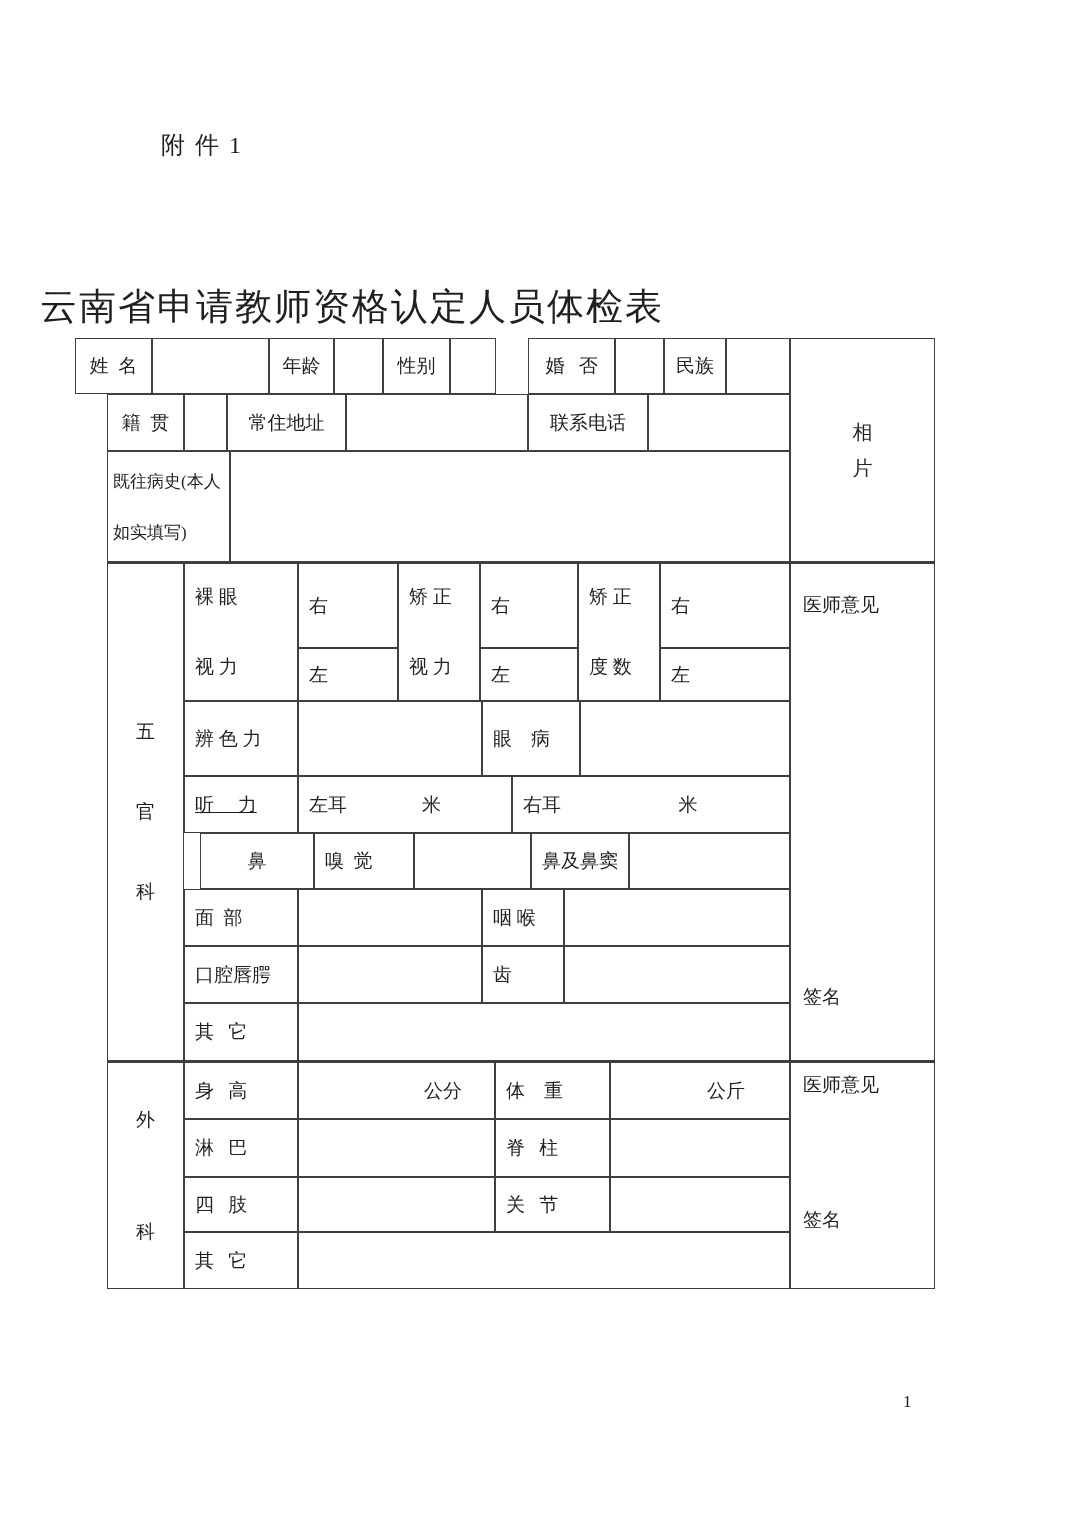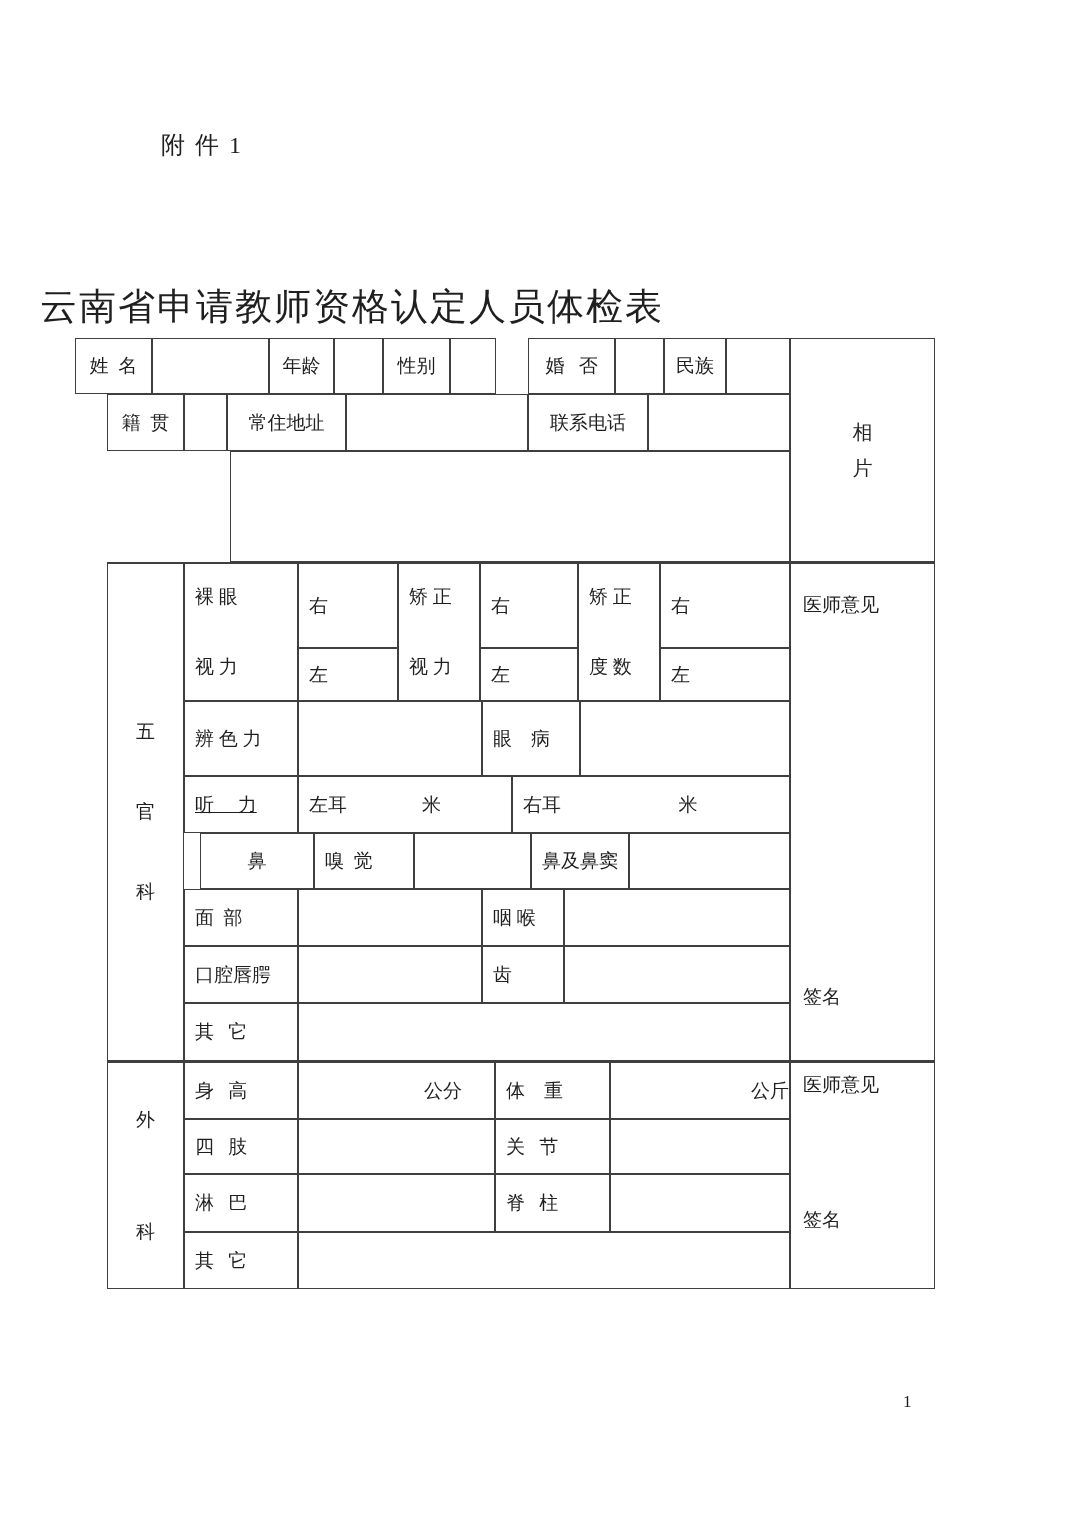--- a/index.html
+++ b/index.html
@@ -72,20 +72,24 @@
         <div class="r" style="height:57px;">
           <div class="c ctr" style="width:77px;">籍  贯</div>
           <div class="c" style="width:43px;"></div>
           <div class="c ctr" style="width:119px;">常住地址</div>
           <div class="c" style="width:182px;"></div>
           <div class="c ctr" style="width:120px;">联系电话</div>
           <div class="c" style="width:142px;"></div>
         </div>
 
         <div class="r" style="height:111px;">
+          <div class="c hist" style="width:123px;">
+            <span>既往病史(本人</span>
+            <span>如实填写)</span>
+          </div>
           <div class="c" style="width:560px;"></div>
         </div>
 
       </div>
 
       <div class="c photo" style="width:145px;height:224px;">
         <span>相</span>
         <span>片</span>
       </div>
     </div>
@@ -187,39 +191,39 @@
       </div>
 
       <div class="colstack" style="width:606px;">
 
         <div class="r" style="height:57px;">
           <div class="c pl" style="width:114px;">身   高</div>
           <div class="c unitcell" style="width:197px;padding-right:32px;">
             <span>公分</span>
           </div>
           <div class="c pl" style="width:115px;">体    重</div>
-          <div class="c unitcell" style="width:180px;">
+          <div class="c unitcell" style="width:180px;padding-right:44px;">
             <span>公斤</span>
           </div>
+        </div>
+
+        <div class="r" style="height:58px;">
+          <div class="c pl" style="width:114px;">淋   巴</div>
+          <div class="c" style="width:197px;"></div>
+          <div class="c pl" style="width:115px;">脊   柱</div>
+          <div class="c" style="width:180px;"></div>
         </div>
 
         <div class="r" style="height:55px;">
           <div class="c pl" style="width:114px;">四   肢</div>
           <div class="c" style="width:197px;"></div>
           <div class="c pl" style="width:115px;">关   节</div>
           <div class="c" style="width:180px;"></div>
         </div>
 
-        <div class="r" style="height:58px;">
-          <div class="c pl" style="width:114px;">淋   巴</div>
-          <div class="c" style="width:197px;"></div>
-          <div class="c pl" style="width:115px;">脊   柱</div>
-          <div class="c" style="width:180px;"></div>
-        </div>
-
 
         <div class="r" style="height:57px;">
           <div class="c pl" style="width:114px;">其   它</div>
           <div class="c" style="width:492px;"></div>
         </div>
 
       </div>
 
       <div class="c opcol opC" style="width:145px;">
         <span class="op">医师意见</span>

